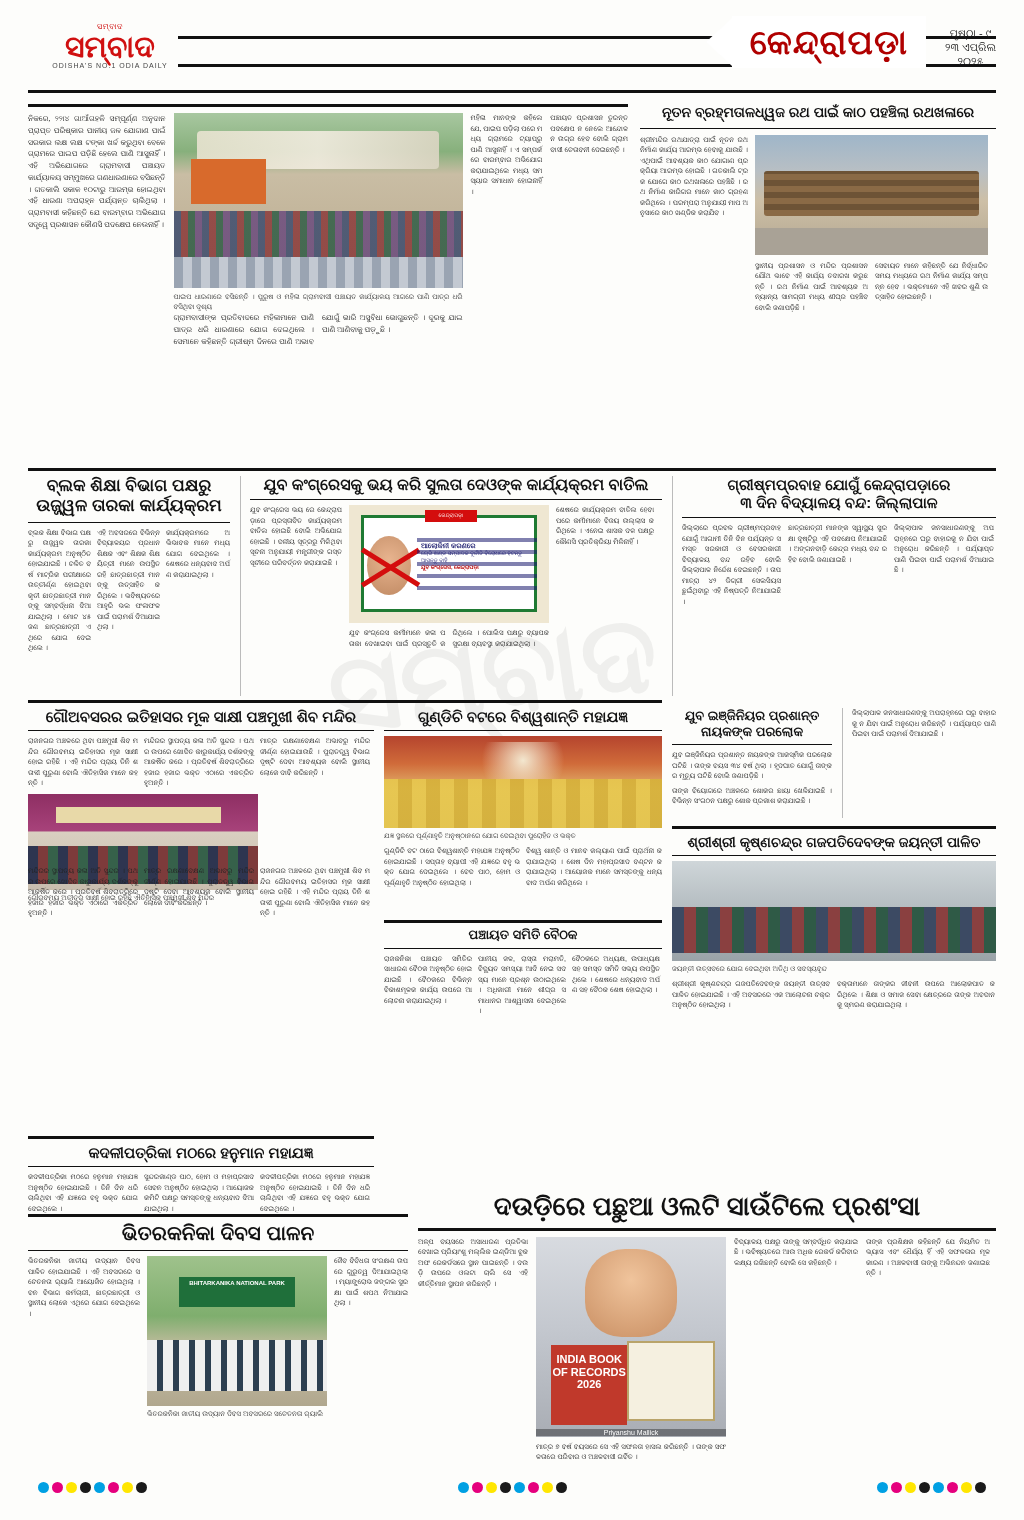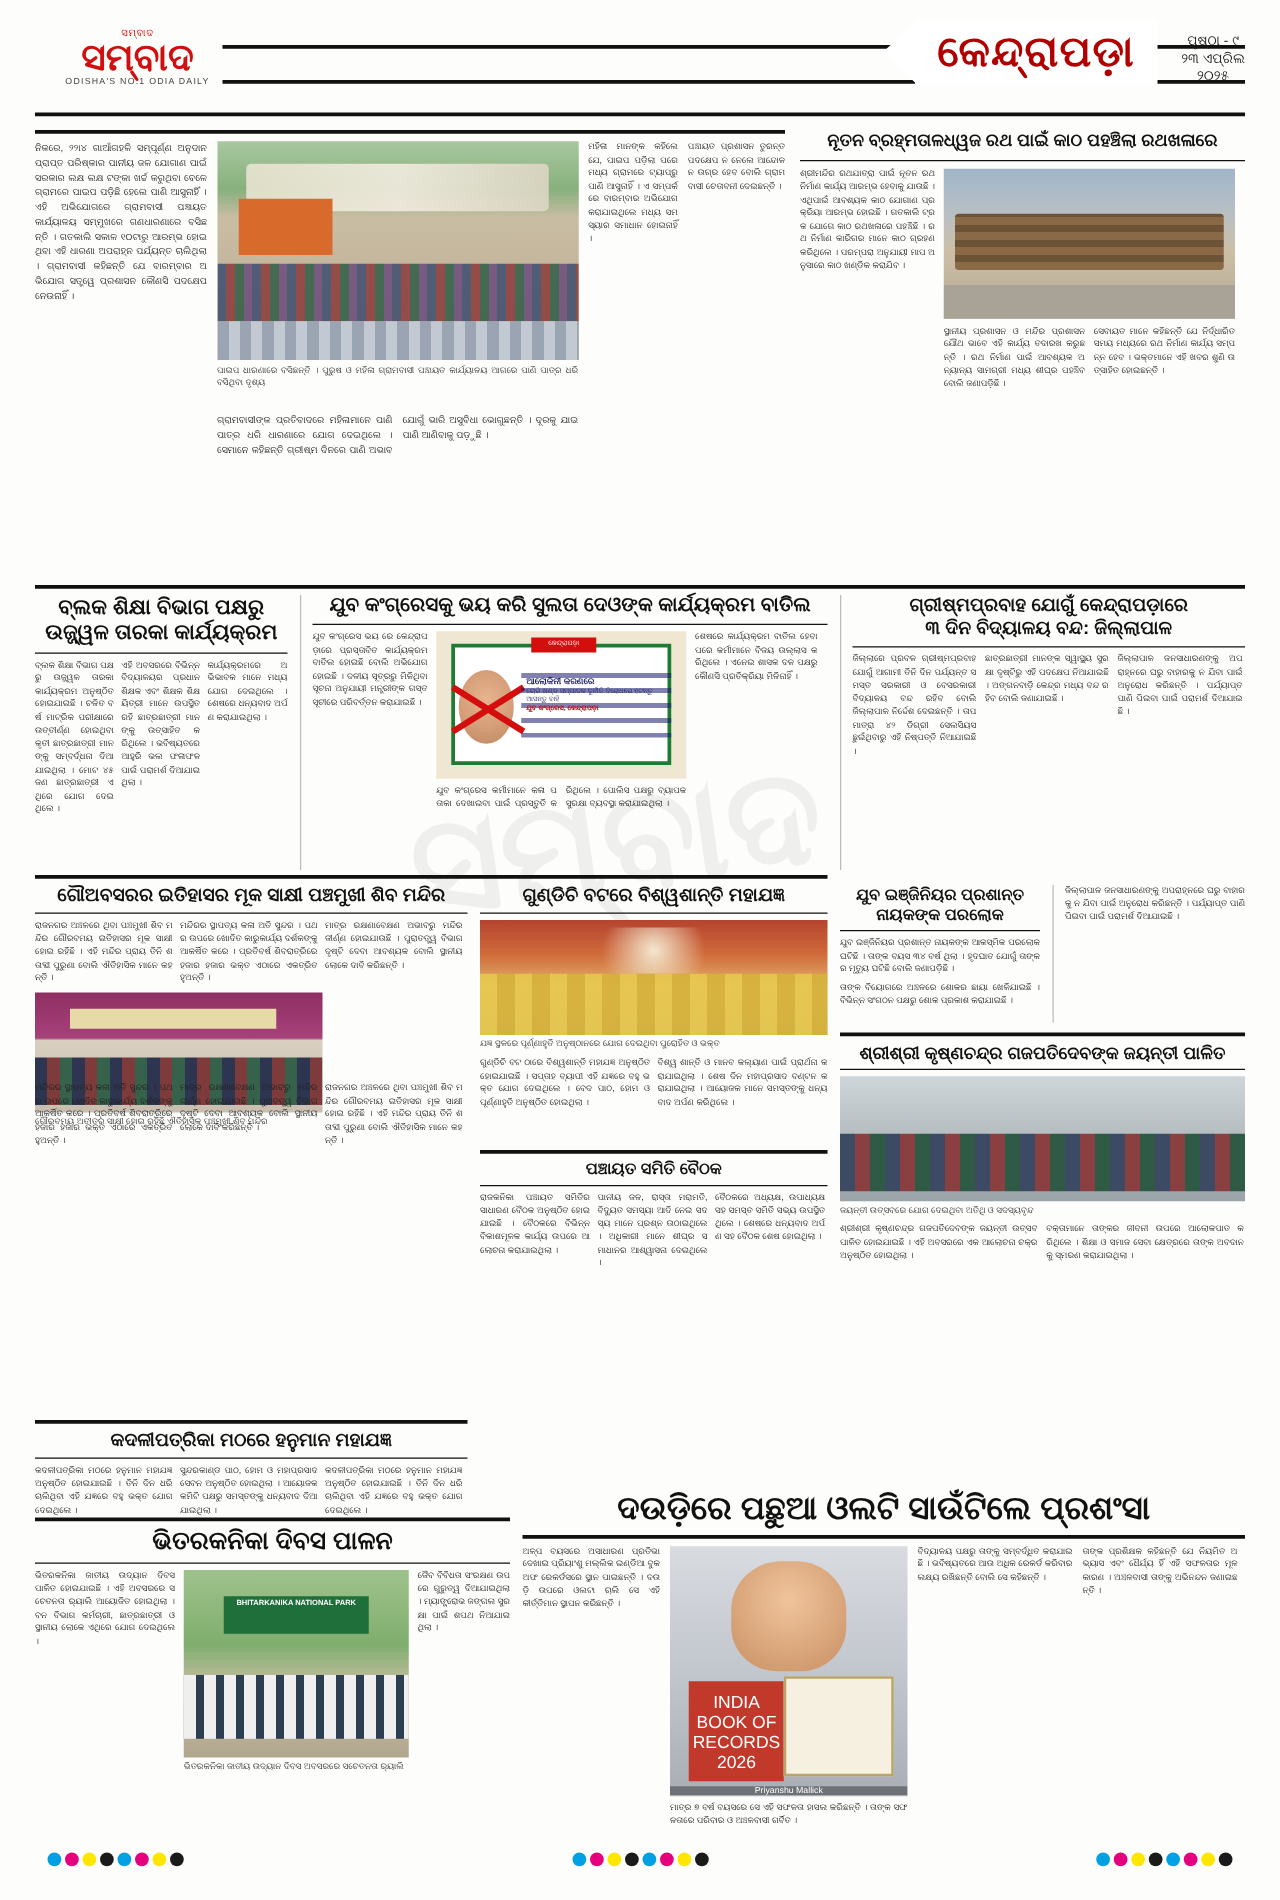--- a/index.html
+++ b/index.html
@@ -124,21 +124,21 @@
 
   .ph-park{background:linear-gradient(180deg,#9fc28c 0%,#7fae6e 40%,#c7bda3 62%,#b0a78e 100%);}
   .ph-park .gate{position:absolute;left:18%;top:14%;width:64%;height:20%;background:#1f6f3a;}
   .ph-park .walkers{position:absolute;left:0;bottom:10%;width:100%;height:34%;
      background:repeating-linear-gradient(90deg,#efefef 0 10px,#2c3e50 10px 16px);}
 
   .ph-boy{background:linear-gradient(180deg,#d8dbe0 0%,#c4c8cf 45%,#a9adb4 100%);}
   .ph-boy .kid{position:absolute;left:26%;top:6%;width:48%;height:44%;border-radius:44% 44% 40% 40%;
      background:radial-gradient(circle at 50% 35%,#f0c49c,#c98f63);}
   .ph-boy .book{position:absolute;left:8%;bottom:6%;width:40%;height:40%;background:#c0392b;color:#fff;
-     font-size:14px;font-weight:normal;text-align:center;padding-top:8px;box-sizing:border-box;line-height:1.15;}
+     font-size:11px;font-weight:bold;text-align:center;padding-top:8px;box-sizing:border-box;line-height:1.15;}
   .ph-boy .cert{position:absolute;right:6%;bottom:8%;width:44%;height:38%;background:#f5f0e0;border:2px solid #b9a46a;}
 
   .wm{
     position:absolute;left:300px;top:590px;
     font-size:110px;color:rgba(150,150,150,.13);
     transform:rotate(-8deg);pointer-events:none;font-weight:bold;
   }
 
   
   .footbar{position:absolute;left:0;right:0;bottom:4px;height:14px;}
@@ -168,33 +168,33 @@
       <div>ପୃଷ୍ଠା - ୯</div>
       <div>୨୩ ଏପ୍ରିଲ</div>
       <div>୨୦୨୫</div>
     </div>
   </div>
 
   <div class="wm">ସମ୍ବାଦ</div>
 
   <div style="position:absolute;left:0;top:84px;width:600px;">
     <div class="hr2" style="margin-bottom:6px;"></div>
-    <div style="display:flex;gap:8px;">
+    <div style="display:flex;gap:8px;font-family:Liberation Serif, serif;">
       <div style="width:138px;">
         <div class="body">ନିକରେ, ୨୨ା୪ ଗାଆଁଗହଳି ସମ୍ପୂର୍ଣ୍ଣ ଅନୁଦାନପ୍ରାପ୍ତ ପରିଷ୍କାର ପାନୀୟ ଜଳ ଯୋଗାଣ ପାଇଁ ସରକାର ଲକ୍ଷ ଲକ୍ଷ ଟଙ୍କା ଖର୍ଚ୍ଚ କରୁଥିବା ବେଳେ ଗ୍ରାମରେ ପାଇପ ପଡ଼ିଛି ହେଲେ ପାଣି ଆସୁନାହିଁ । ଏହି ଅଭିଯୋଗରେ ଗ୍ରାମବାସୀ ପଞ୍ଚାୟତ କାର୍ଯ୍ୟାଳୟ ସମ୍ମୁଖରେ ଗଣଧାରଣାରେ ବସିଛନ୍ତି । ଗତକାଲି ସକାଳ ୧୦ଟାରୁ ଆରମ୍ଭ ହୋଇଥିବା ଏହି ଧାରଣା ଅପରାହ୍ନ ପର୍ଯ୍ୟନ୍ତ ଚାଲିଥିଲା । ଗ୍ରାମବାସୀ କହିଛନ୍ତି ଯେ ବାରମ୍ବାର ଅଭିଯୋଗ ସତ୍ତ୍ୱେ ପ୍ରଶାସନ କୌଣସି ପଦକ୍ଷେପ ନେଉନାହିଁ ।</div>
       </div>
       <div style="width:290px;">
         <div class="photo ph-village" style="height:175px;">
           <div class="tent"></div>
               <div class="bldg"></div>
               <div class="crowd"></div>
               <div class="pots"></div>
         </div>
         <div class="cap" style="margin-top:4px;">ପାଇପ ଧାରଣାରେ ବସିଛନ୍ତି । ପୁରୁଷ ଓ ମହିଳା ଗ୍ରାମବାସୀ ପଞ୍ଚାୟତ କାର୍ଯ୍ୟାଳୟ ଆଗରେ ପାଣି ପାତ୍ର ଧରି ବସିଥିବା ଦୃଶ୍ୟ</div>
-        <div class="body" style="margin-top:18px;column-count:2;column-gap:8px;">ଗ୍ରାମବାସୀଙ୍କ ପ୍ରତିବାଦରେ ମହିଳାମାନେ ପାଣି ପାତ୍ର ଧରି ଧାରଣାରେ ଯୋଗ ଦେଇଥିଲେ । ସେମାନେ କହିଛନ୍ତି ଗ୍ରୀଷ୍ମ ଦିନରେ ପାଣି ଅଭାବ ଯୋଗୁଁ ଭାରି ଅସୁବିଧା ଭୋଗୁଛନ୍ତି । ଦୂରକୁ ଯାଇ ପାଣି ଆଣିବାକୁ ପଡ଼ୁଛି ।</div>
+        <div class="body" style="margin-top:0;column-count:2;column-gap:8px;">ଗ୍ରାମବାସୀଙ୍କ ପ୍ରତିବାଦରେ ମହିଳାମାନେ ପାଣି ପାତ୍ର ଧରି ଧାରଣାରେ ଯୋଗ ଦେଇଥିଲେ । ସେମାନେ କହିଛନ୍ତି ଗ୍ରୀଷ୍ମ ଦିନରେ ପାଣି ଅଭାବ ଯୋଗୁଁ ଭାରି ଅସୁବିଧା ଭୋଗୁଛନ୍ତି । ଦୂରକୁ ଯାଇ ପାଣି ଆଣିବାକୁ ପଡ଼ୁଛି ।</div>
       </div>
       <div style="width:72px;">
         <div class="body tiny">ମହିଳା ମାନଙ୍କ କହିଲେ ଯେ, ପାଇପ ପଡ଼ିଲା ପରେ ମଧ୍ୟ ଗ୍ରାମରେ ଟ୍ୟାପ୍‌ରୁ ପାଣି ଆସୁନାହିଁ । ଏ ସମ୍ପର୍କରେ ବାରମ୍ବାର ଅଭିଯୋଗ କରାଯାଇଥିଲେ ମଧ୍ୟ ସମସ୍ୟାର ସମାଧାନ ହୋଇନାହିଁ ।</div>
       </div>
       <div style="width:78px;">
         <div class="body tiny">ପଞ୍ଚାୟତ ପ୍ରଶାସନ ତୁରନ୍ତ ପଦକ୍ଷେପ ନ ନେଲେ ଆନ୍ଦୋଳନ ଉଗ୍ର ହେବ ବୋଲି ଗ୍ରାମବାସୀ ଚେତାବନୀ ଦେଇଛନ୍ତି ।</div>
       </div>
     </div>
   </div>
 

